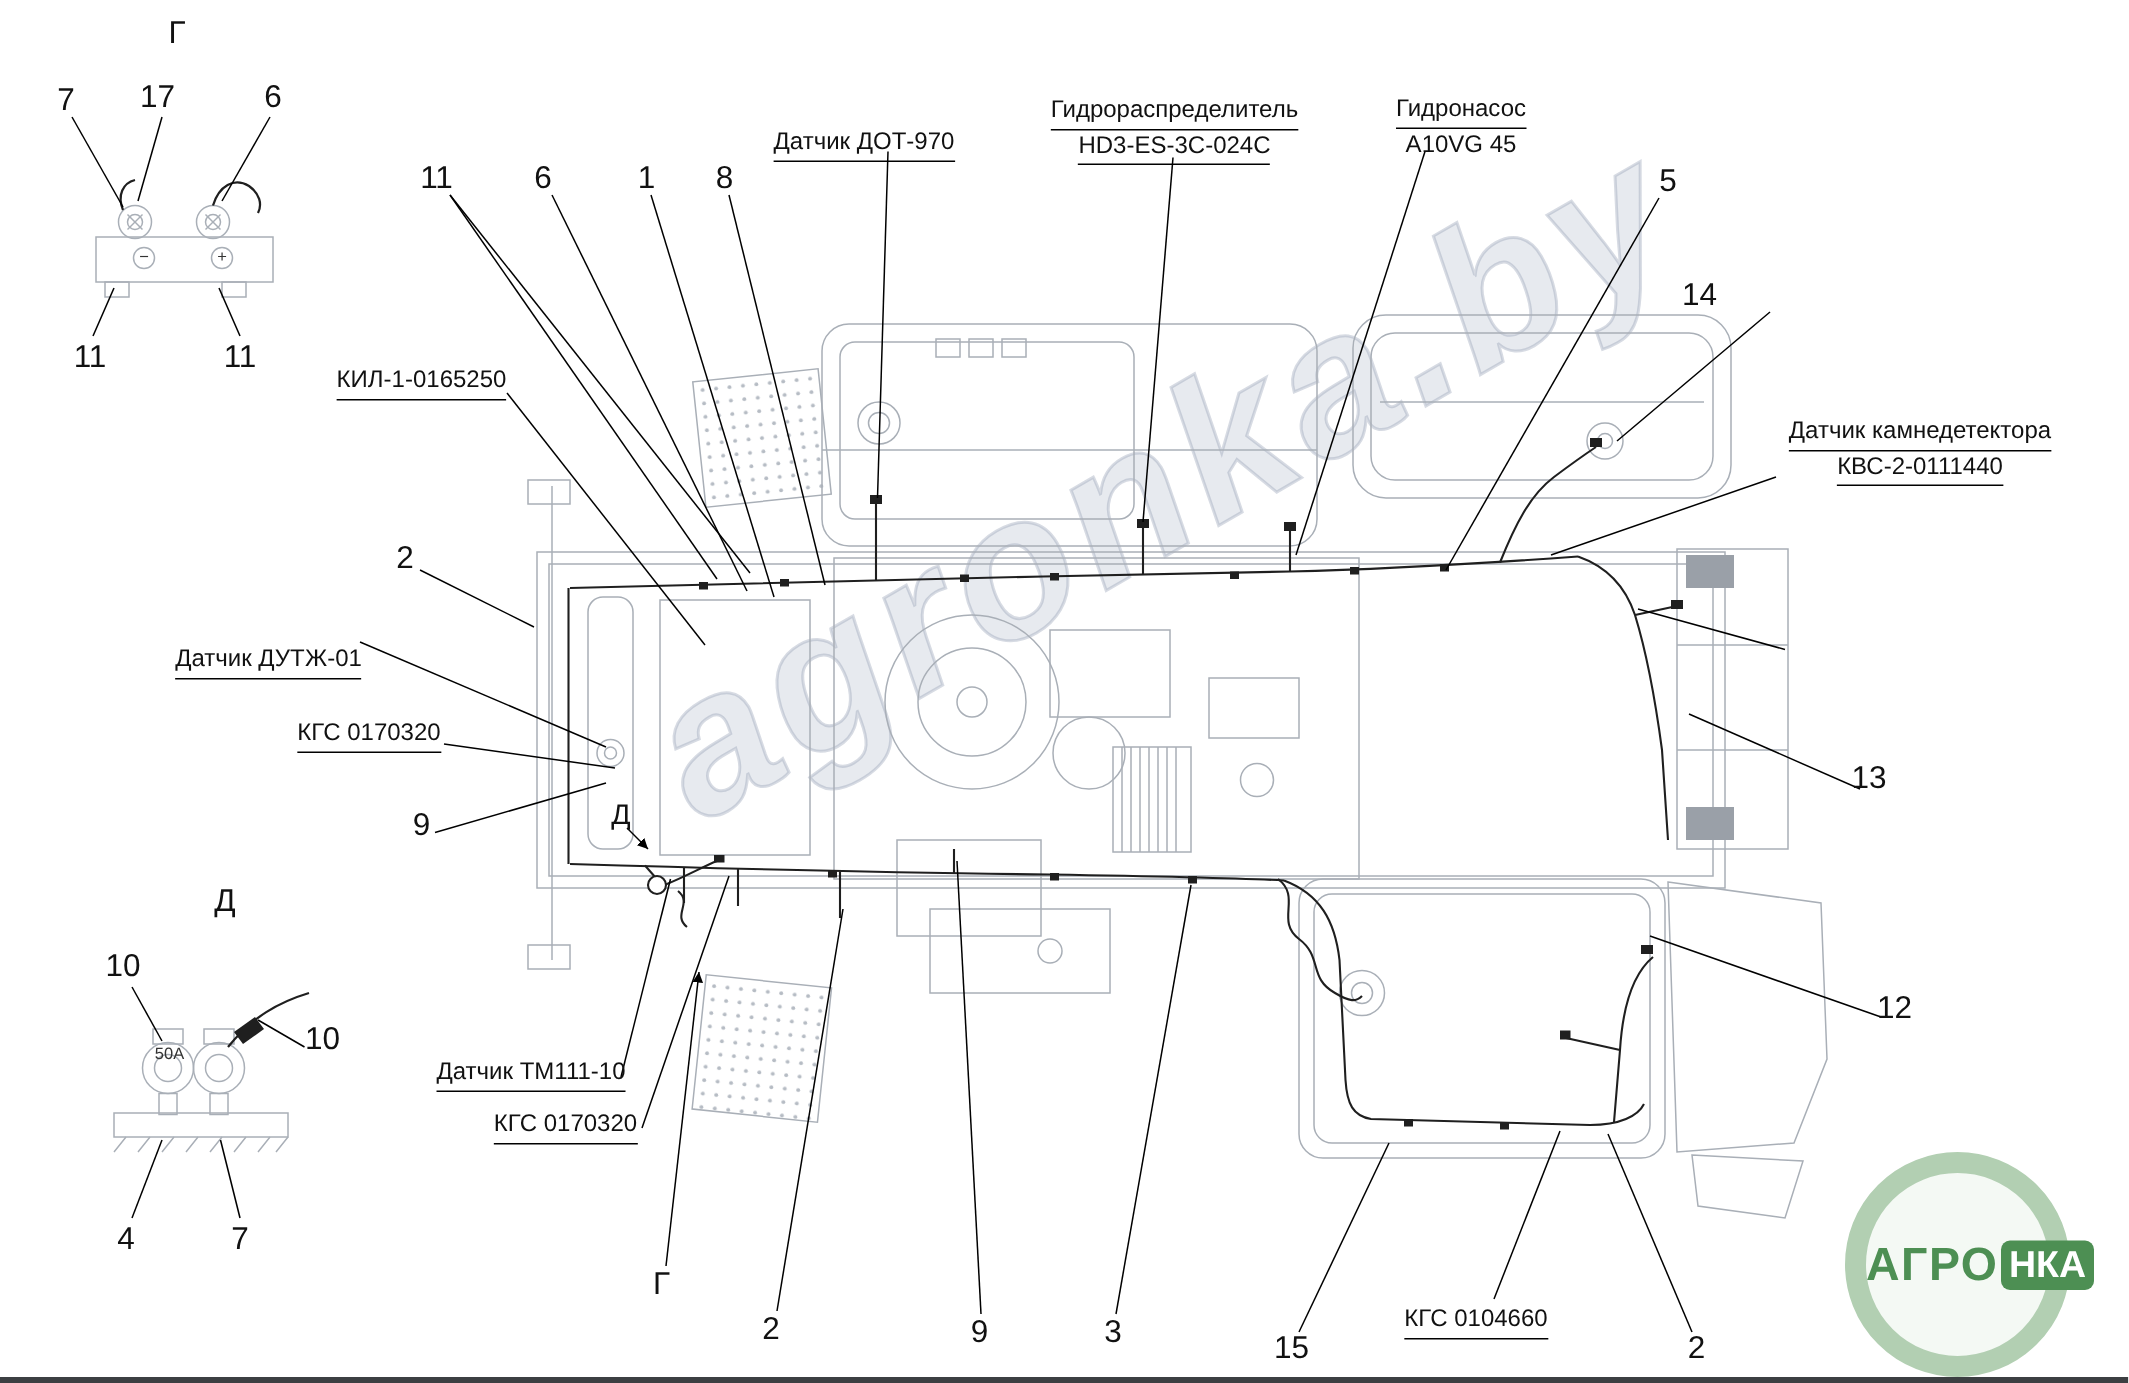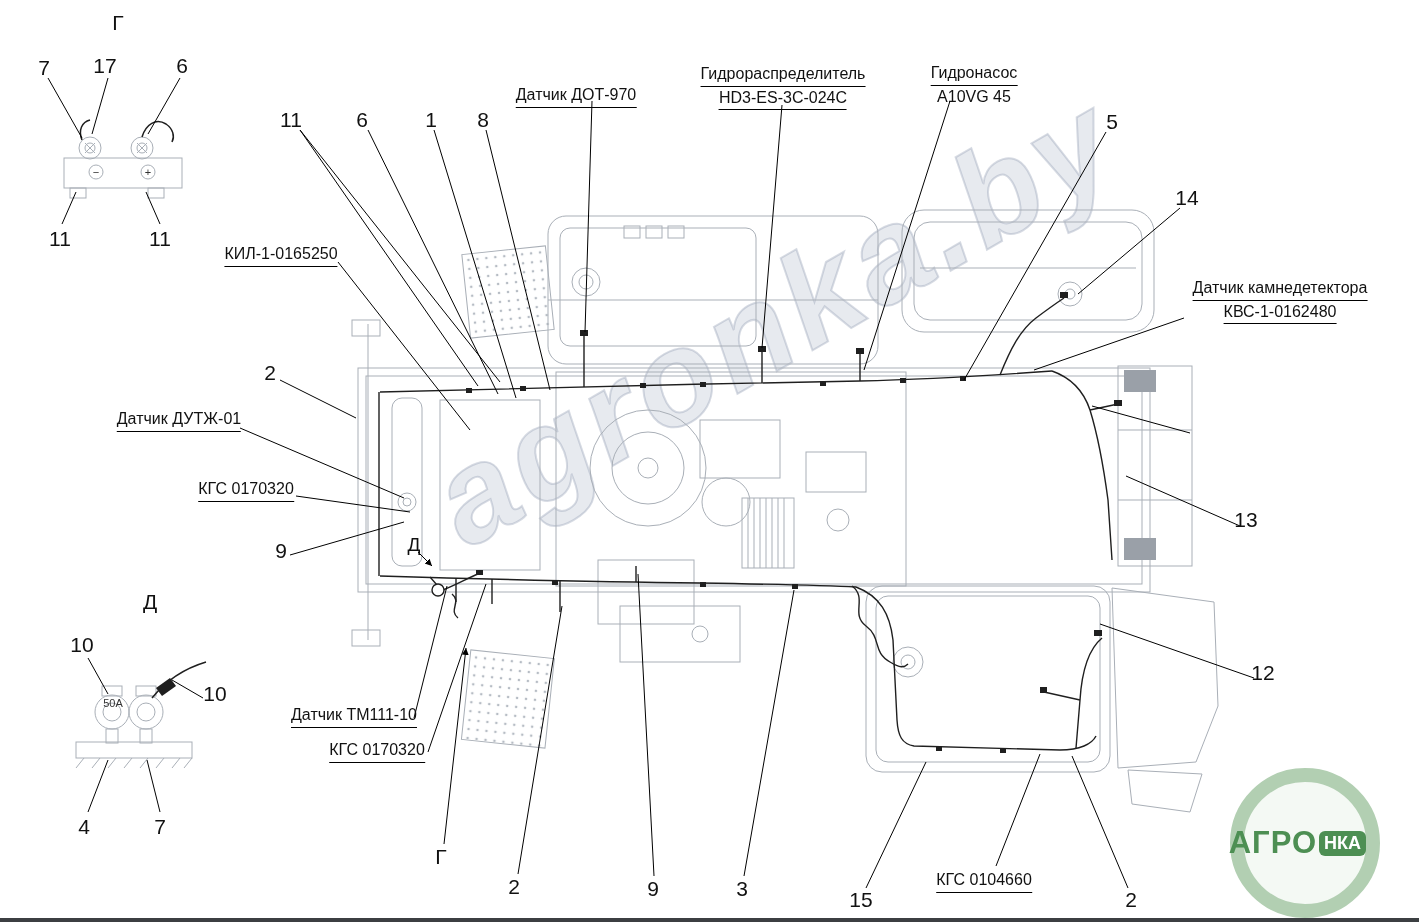--- a/index.html
+++ b/index.html
@@ -33,24 +33,24 @@
     position:absolute;left:400px;top:270px;width:660px;text-align:center;
     transform:rotate(-30deg);transform-origin:50% 50%;
     font-size:132px;font-weight:bold;font-style:italic;letter-spacing:6px;
     color:rgba(145,158,180,0.22);
     -webkit-text-stroke:2px rgba(140,152,175,0.35);
     pointer-events:none;white-space:nowrap;
   }
   .logo{
     position:absolute;left:1230px;top:768px;width:150px;height:150px;
     border-radius:50%;border:14px solid #b2cfb2;background:rgba(243,248,243,0.9);
-    box-sizing:border-box;display:flex;align-items:center;justify-content:flex-end;gap:2px;
+    box-sizing:border-box;display:flex;align-items:center;justify-content:space-between;gap:2px;
   }
   .logo-agro{color:#4d8f53;font-weight:800;font-size:31px;letter-spacing:1px;}
-  .logo-nka{background:#4d8f53;color:#fff;font-weight:800;font-size:18px;
+  .logo-nka{background:#4d8f53;color:#fff;font-weight:800;font-size:25px;
     border-radius:6px;padding:2px 5px;}
   .bottom-edge{position:absolute;left:0;bottom:0;width:100%;height:4px;background:#3c3f42;}
 </style>
 </head>
 <body>
 
 <div class="canvas">
 
   <div class="watermark">agronka.by</div>
 
@@ -273,46 +273,46 @@
     <div><span class="u">Гидрораспределитель</span></div>
     <div><span class="u">HD3-ES-3C-024C</span></div>
   </div>
   <div class="plabel" style="left:974px;top:62px">
     <div><span class="u">Гидронасос</span></div>
     <div><span>A10VG 45</span></div>
   </div>
   <div class="plabel" style="left:281px;top:243px">
     <span class="u">КИЛ-1-0165250</span>
   </div>
-  <div class="plabel" style="left:179px;top:408px">
+  <div class="plabel" style="left:179px;top:429px">
     <span class="u">Датчик ДУТЖ-01</span>
   </div>
   <div class="plabel" style="left:246px;top:478px">
     <span class="u">КГС 0170320</span>
   </div>
   <div class="plabel" style="left:354px;top:704px">
     <span class="u">Датчик ТМ111-10</span>
   </div>
   <div class="plabel" style="left:377px;top:739px">
     <span class="u">КГС 0170320</span>
   </div>
   <div class="plabel" style="left:1280px;top:277px">
     <div><span class="u">Датчик камнедетектора</span></div>
-    <div><span class="u">КВС-1-0162480</span></div>
+    <div><span class="u">КВС-2-0111440</span></div>
   </div>
   <div class="plabel" style="left:984px;top:869px">
     <span class="u">КГС 0104660</span>
   </div>
 
   <div class="callout" style="left:291px;top:119px">11</div>
   <div class="callout" style="left:362px;top:119px">6</div>
   <div class="callout" style="left:431px;top:119px">1</div>
   <div class="callout" style="left:483px;top:119px">8</div>
   <div class="callout" style="left:1112px;top:121px">5</div>
-  <div class="callout" style="left:1187px;top:197px">14</div>
+  <div class="callout" style="left:1133px;top:197px">14</div>
   <div class="callout" style="left:1246px;top:519px">13</div>
   <div class="callout" style="left:1263px;top:672px">12</div>
   <div class="callout" style="left:270px;top:372px">2</div>
   <div class="callout" style="left:281px;top:550px">9</div>
   <div class="callout" style="left:514px;top:886px">2</div>
   <div class="callout" style="left:653px;top:888px">9</div>
   <div class="callout" style="left:742px;top:888px">3</div>
   <div class="callout" style="left:861px;top:899px">15</div>
   <div class="callout" style="left:1131px;top:899px">2</div>
 

